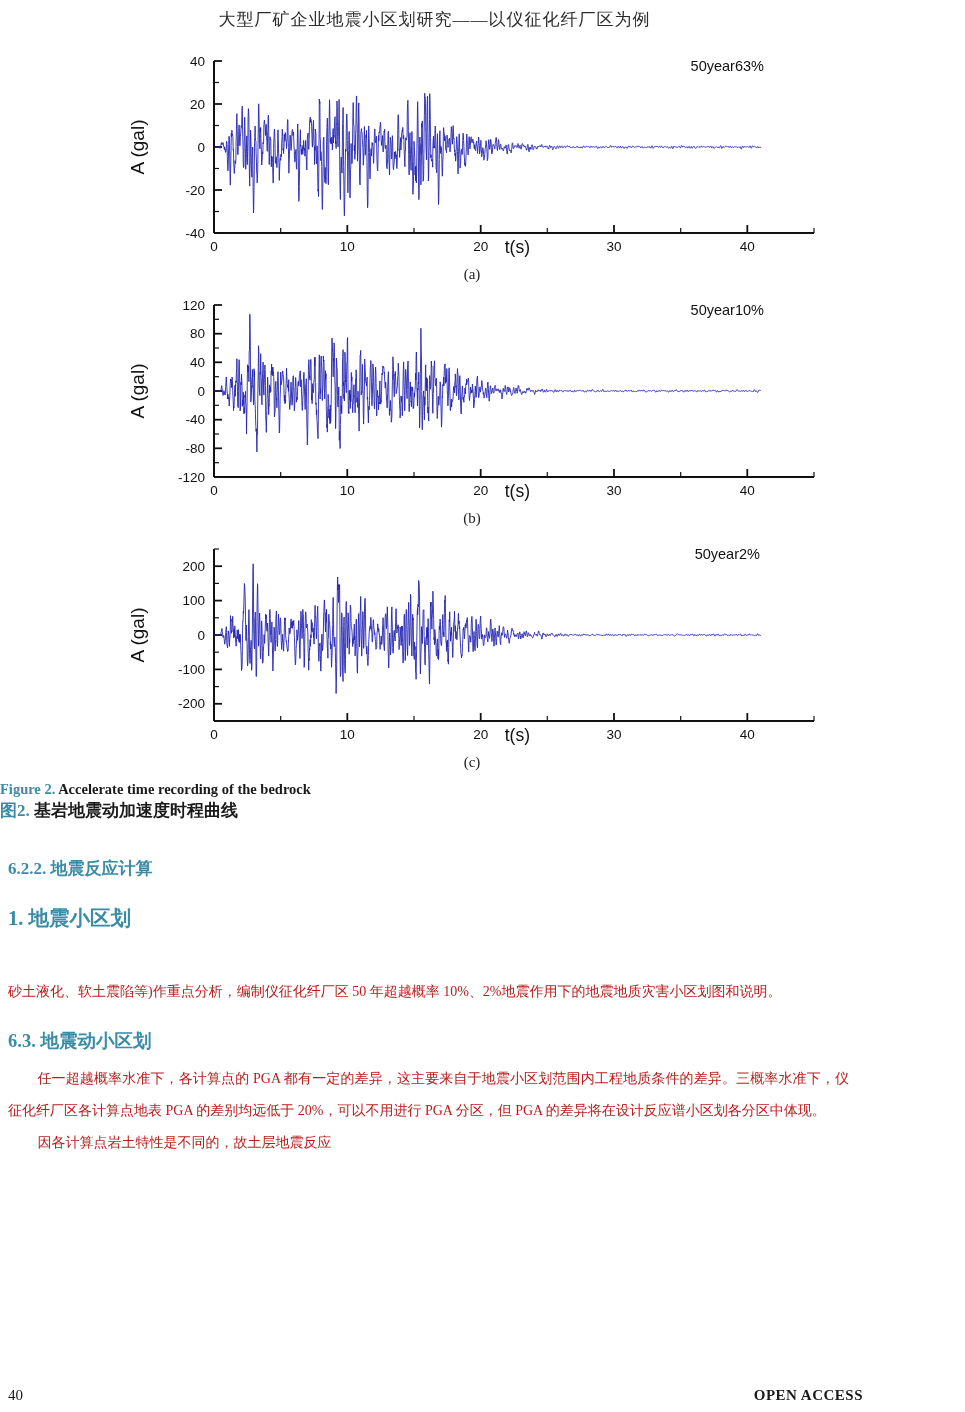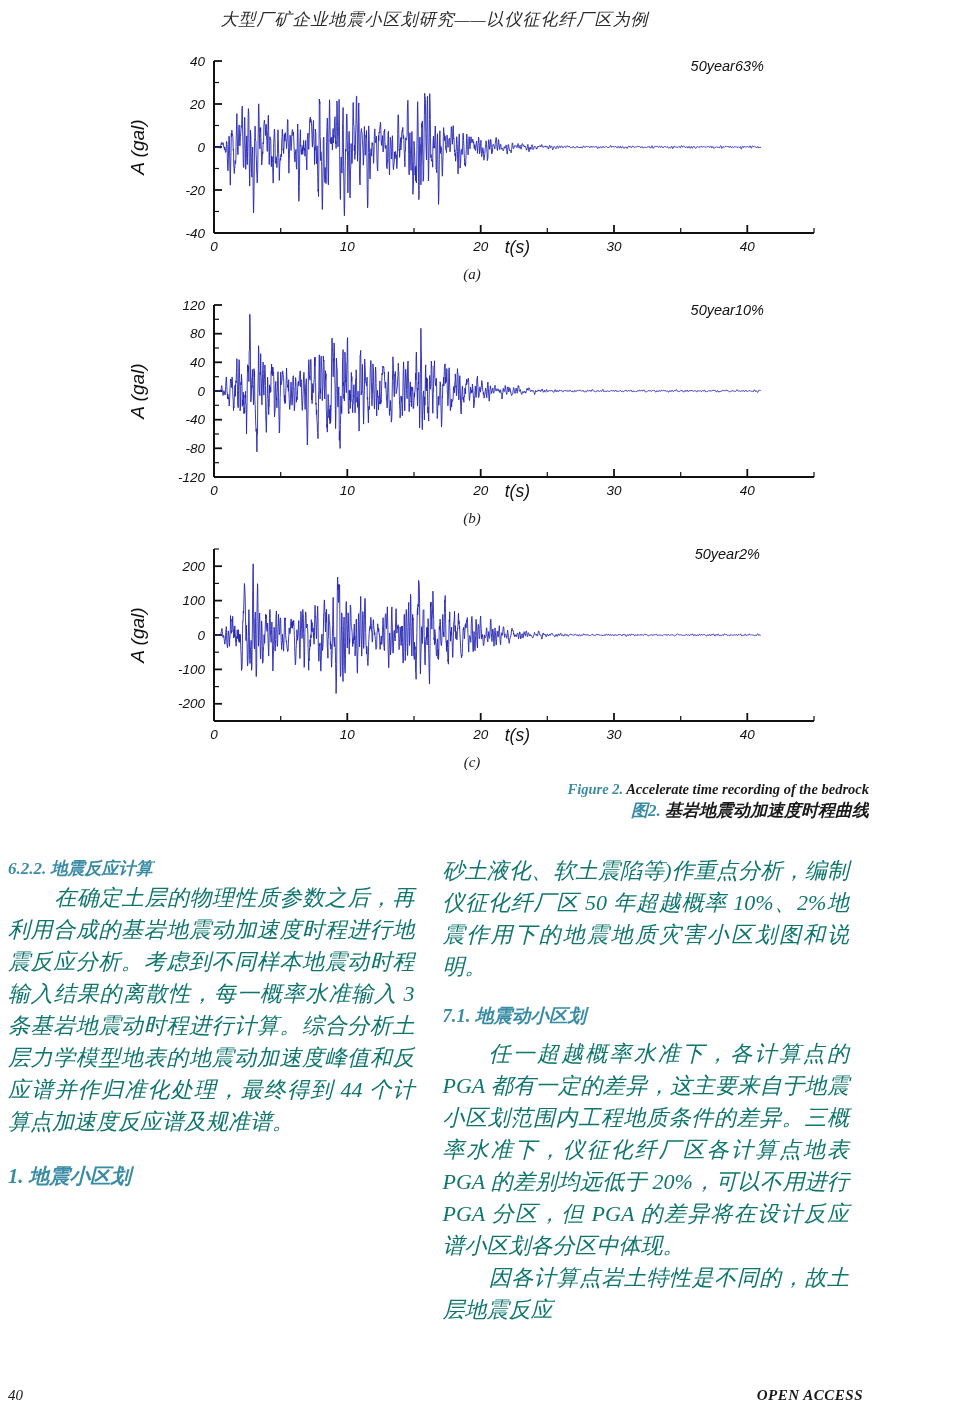--- a/index.html
+++ b/index.html
@@ -3,21 +3,20 @@
 <meta charset="utf-8">
 <style>
   html,body{margin:0;padding:0;background:#fff;}
   .page{
     position:relative;
     width:869px;height:1412px;
     background:#fff;
     overflow:hidden;
     font-family:"Liberation Serif", serif;
     color:#1a1a1a;
-    font-style:italic;
   }
   .header-title{
     margin-top:8px;
     text-align:center;
     font-size:17px;
     color:#2b2b2b;
     letter-spacing:1px;
   }
   .figure-area{
     width:700px;
@@ -26,47 +25,48 @@
   .chart-block{margin-bottom:4px;}
   .chart-svg{display:block;}
   .chart-sublabel{
     text-align:center;
     font-size:15px;
     color:#222;
     height:22px;
     line-height:18px;
   }
   .caption{
-    text-align:right;
+    text-align:left;
     margin-bottom:34px;
     font-weight:bold;
     font-size:14.5px;
     line-height:21px;
   }
   .cap-accent{color:var(--accent);}
   .caption .cn{font-size:17px;}
   
   .tk{font-family:"Liberation Sans",sans-serif;font-size:13.5px;fill:#111;}
   .ylab{font-family:"Liberation Sans",sans-serif;font-size:19px;fill:#111;}
   .xlab{font-family:"Liberation Sans",sans-serif;font-size:17.5px;fill:#111;}
   .ann{font-family:"Liberation Sans",sans-serif;font-size:14.5px;fill:#111;}
   
   .columns{
     display:flex;
     gap:28px;
     padding:0 20px 0 8px;
     margin-top:14px;
+    flex-direction:column;
   }
   .col{flex:1;min-width:0;}
   .col p{
     margin:0;
-    font-size:22px;
+    font-size:14px;
     line-height:32px;
     text-align:justify;
-    color:#0f766e;
+    color:#b91c1c;
   }
   .col p.indent{text-indent:2.1em;}
   .h-small{
     margin:12px 0 2px 0;
     font-size:17px;
     font-weight:bold;
     color:var(--accent);
   }
   .h-small:first-child{margin-top:2px;}
   .h-mid{
@@ -235,27 +235,26 @@
 
   <div class="caption">
     <div><span class="cap-accent">Figure 2.</span><span> Accelerate time recording of the bedrock</span></div>
     <div class="cn"><span class="cap-accent">图2.</span><span> 基岩地震动加速度时程曲线</span></div>
   </div>
 
   <div class="columns">
 
     <div class="col">
       <h3 class="h-small">6.2.2. 地震反应计算</h3>
-      <p class="indent">在确定土层的物理性质参数之后，再利用合成的基岩地震动加速度时程进行地震反应分析。考虑到不同样本地震动时程输入结果的离散性，每一概率水准输入 3 条基岩地震动时程进行计算。综合分析土层力学模型地表的地震动加速度峰值和反应谱并作归准化处理，最终得到 44 个计算点加速度反应谱及规准谱。</p>
       <h2 class="h-large">1. 地震小区划</h2>
     </div>
 
     <div class="col">
       <p>砂土液化、软土震陷等)作重点分析，编制仪征化纤厂区 50 年超越概率 10%、2%地震作用下的地震地质灾害小区划图和说明。</p>
-      <h3 class="h-mid">7.1. 地震动小区划</h3>
+      <h3 class="h-mid">6.3. 地震动小区划</h3>
       <p class="indent">任一超越概率水准下，各计算点的 PGA 都有一定的差异，这主要来自于地震小区划范围内工程地质条件的差异。三概率水准下，仪征化纤厂区各计算点地表 PGA 的差别均远低于 20%，可以不用进行 PGA 分区，但 PGA 的差异将在设计反应谱小区划各分区中体现。</p>
       <p class="indent">因各计算点岩土特性是不同的，故土层地震反应</p>
     </div>
 
   </div>
 
   <div class="footer">
     <span>40</span>
     <span class="oa">OPEN ACCESS</span>
   </div>

